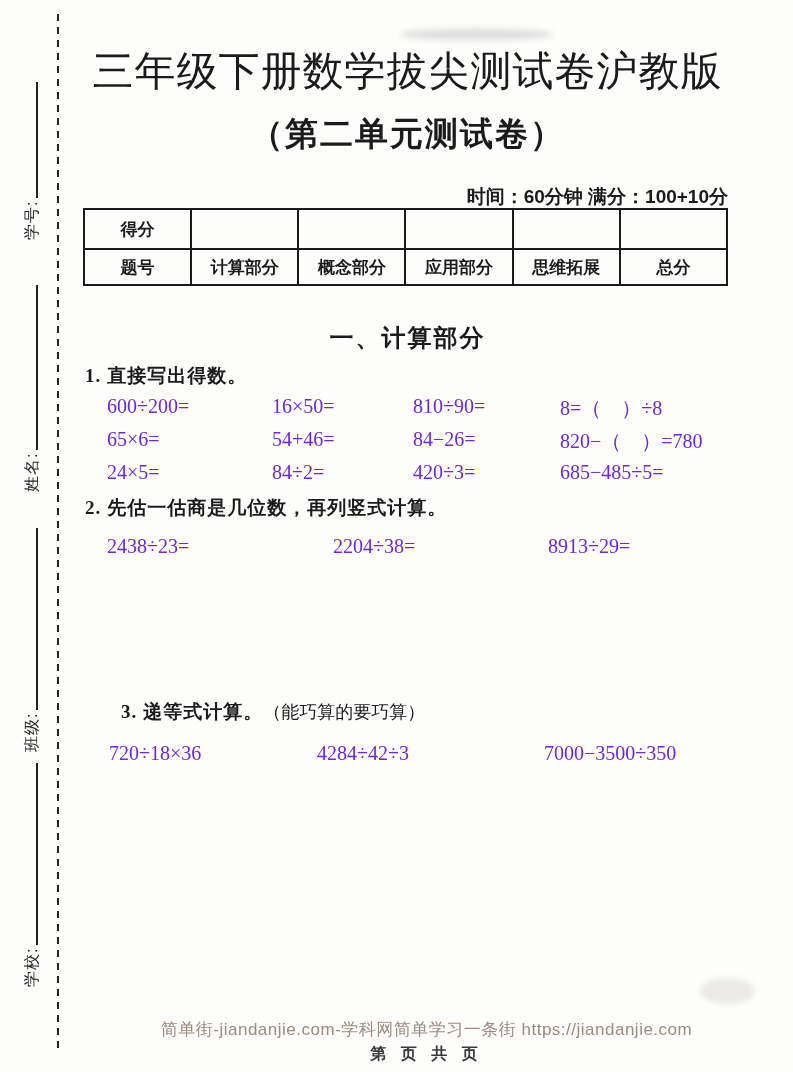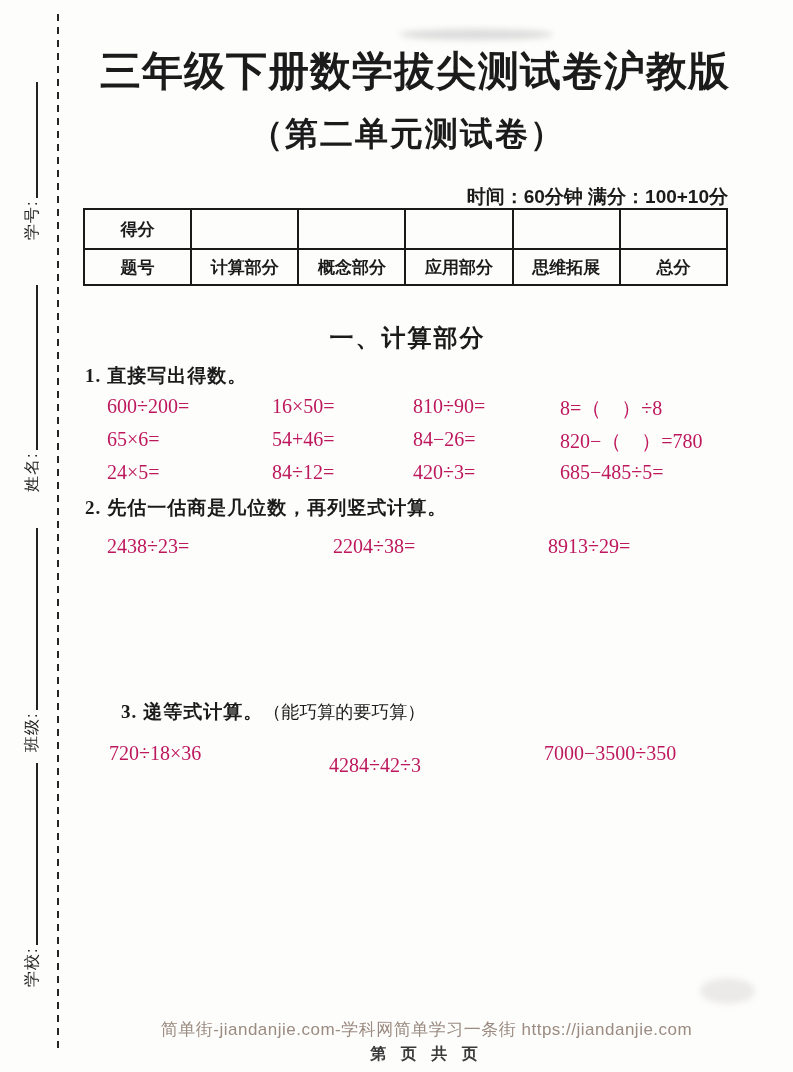--- a/index.html
+++ b/index.html
@@ -45,22 +45,22 @@
   #f-studentno { top: 240px; width: 158px; }
   #f-name      { top: 492px; width: 207px; }
   #f-class     { top: 752px; width: 224px; }
   #f-school    { top: 987px; width: 224px; }
 
   
   .content { position: absolute; left: 85px; top: 0; width: 645px; height: 100%; }
 
   .title {
     position: absolute; top: 44px; left: 0; right: 0;
-    text-align: right;
-    font-size: 41px; font-weight: 700;
+    text-align: center;
+    font-size: 41px; font-weight: 400;
     letter-spacing: 1px;
     white-space: nowrap;
   }
   .subtitle {
     position: absolute; top: 112px; left: 0; right: 0;
     text-align: center;
     font-size: 33px; font-weight: 900;
     letter-spacing: 2px;
   }
   .meta {
@@ -101,28 +101,28 @@
   #p1-head { top: 363px; }
   #p2-head { top: 495px; }
   #p3-head { top: 699px; margin-left: 36px; }
 
   .exp-row { position: absolute; left: 0; right: 0; height: 26px; }
   .exp {
     position: absolute; top: 0;
     font-family: "Liberation Serif", "DejaVu Serif", serif;
     font-size: 20px;
     white-space: nowrap;
-    color: #be185d;
+    color: #6d28d9;
   }
   #p1-r1 { top: 395px; } #p1-r2 { top: 428px; } #p1-r3 { top: 461px; }
   .p1 .x0 { left: 22px; } .p1 .x1 { left: 187px; } .p1 .x2 { left: 328px; } .p1 .x3 { left: 475px; }
   #p2-r1 { top: 535px; }
   .p2 .x0 { left: 22px; } .p2 .x1 { left: 248px; } .p2 .x2 { left: 463px; }
   #p3-r1 { top: 742px; }
-  .p3 .x0 { left: 24px; } .p3 .x1 { left: 244px; margin-top: 12px; } .p3 .x2 { left: 459px; }
+  .p3 .x0 { left: 24px; } .p3 .x1 { left: 232px; } .p3 .x2 { left: 459px; }
 
   
   .footer-site {
     position: absolute; top: 1018px; left: 60px; right: 0;
     text-align: center;
     font-size: 17px;
     color: #9b8b80;
     letter-spacing: 0.5px;
   }
   .footer-page {
@@ -201,21 +201,21 @@
       <span class="exp x3">8=（　）÷8</span>
     </div>
     <div class="exp-row p1" id="p1-r2">
       <span class="exp x0">65×6=</span>
       <span class="exp x1">54+46=</span>
       <span class="exp x2">84−26=</span>
       <span class="exp x3">820−（　）=780</span>
     </div>
     <div class="exp-row p1" id="p1-r3">
       <span class="exp x0">24×5=</span>
-      <span class="exp x1">84÷12=</span>
+      <span class="exp x1">84÷2=</span>
       <span class="exp x2">420÷3=</span>
       <span class="exp x3">685−485÷5=</span>
     </div>
 
     <div class="prob-head" id="p2-head">
       <span class="pnum">2.</span><span>先估一估商是几位数，再列竖式计算。</span>
     </div>
     <div class="exp-row p2" id="p2-r1">
       <span class="exp x0">2438÷23=</span>
       <span class="exp x1">2204÷38=</span>

